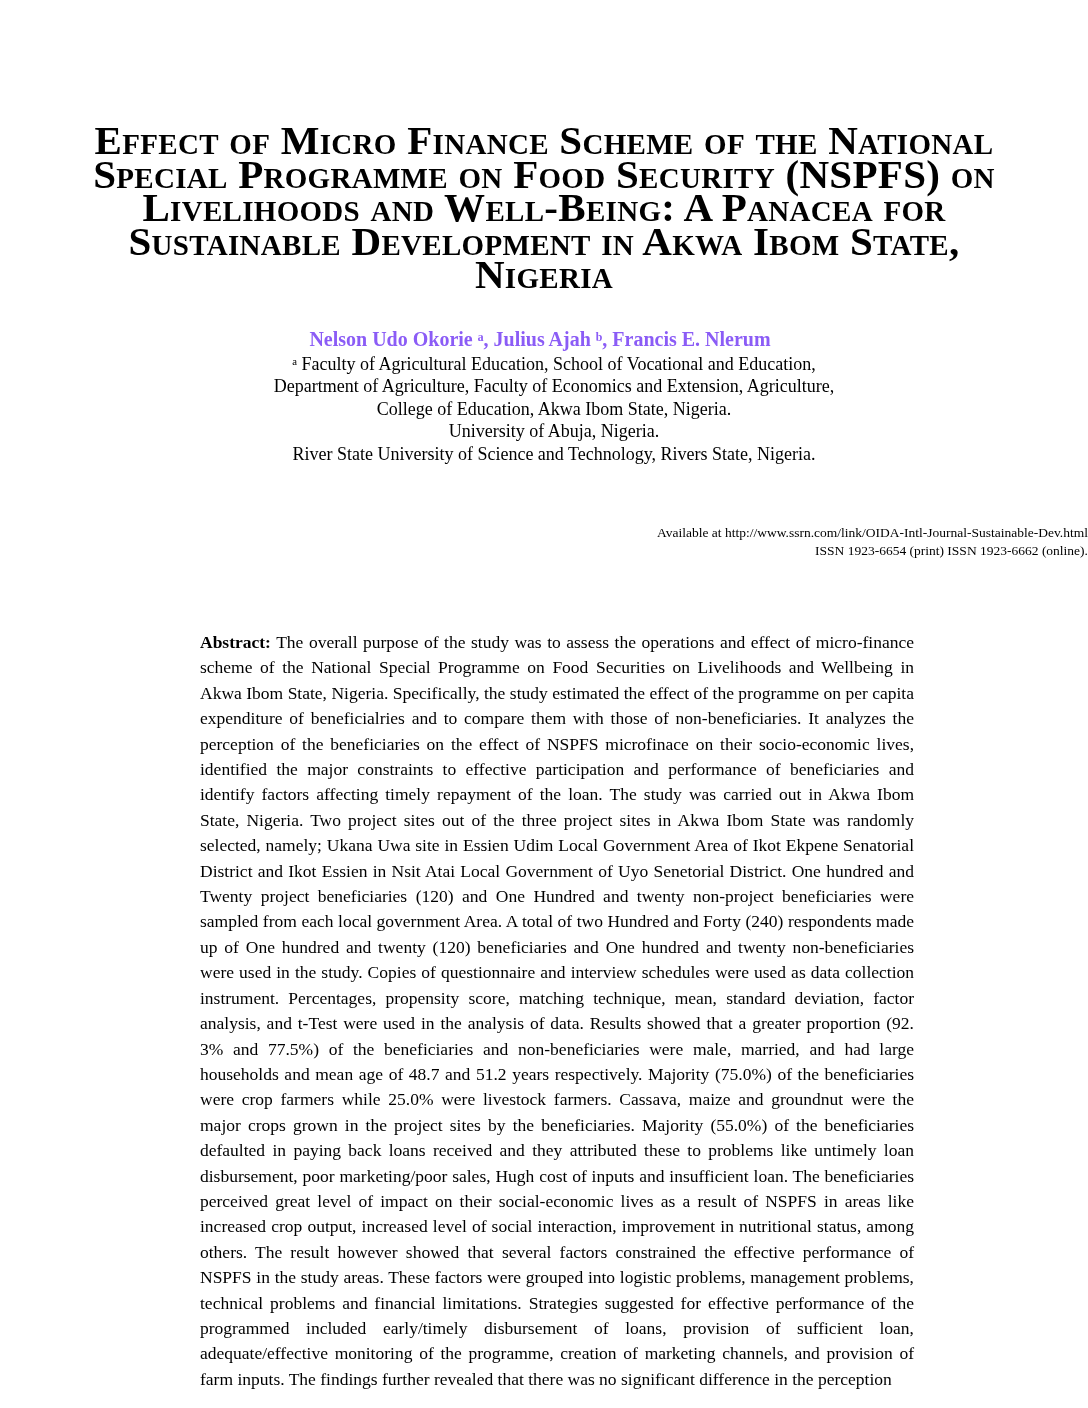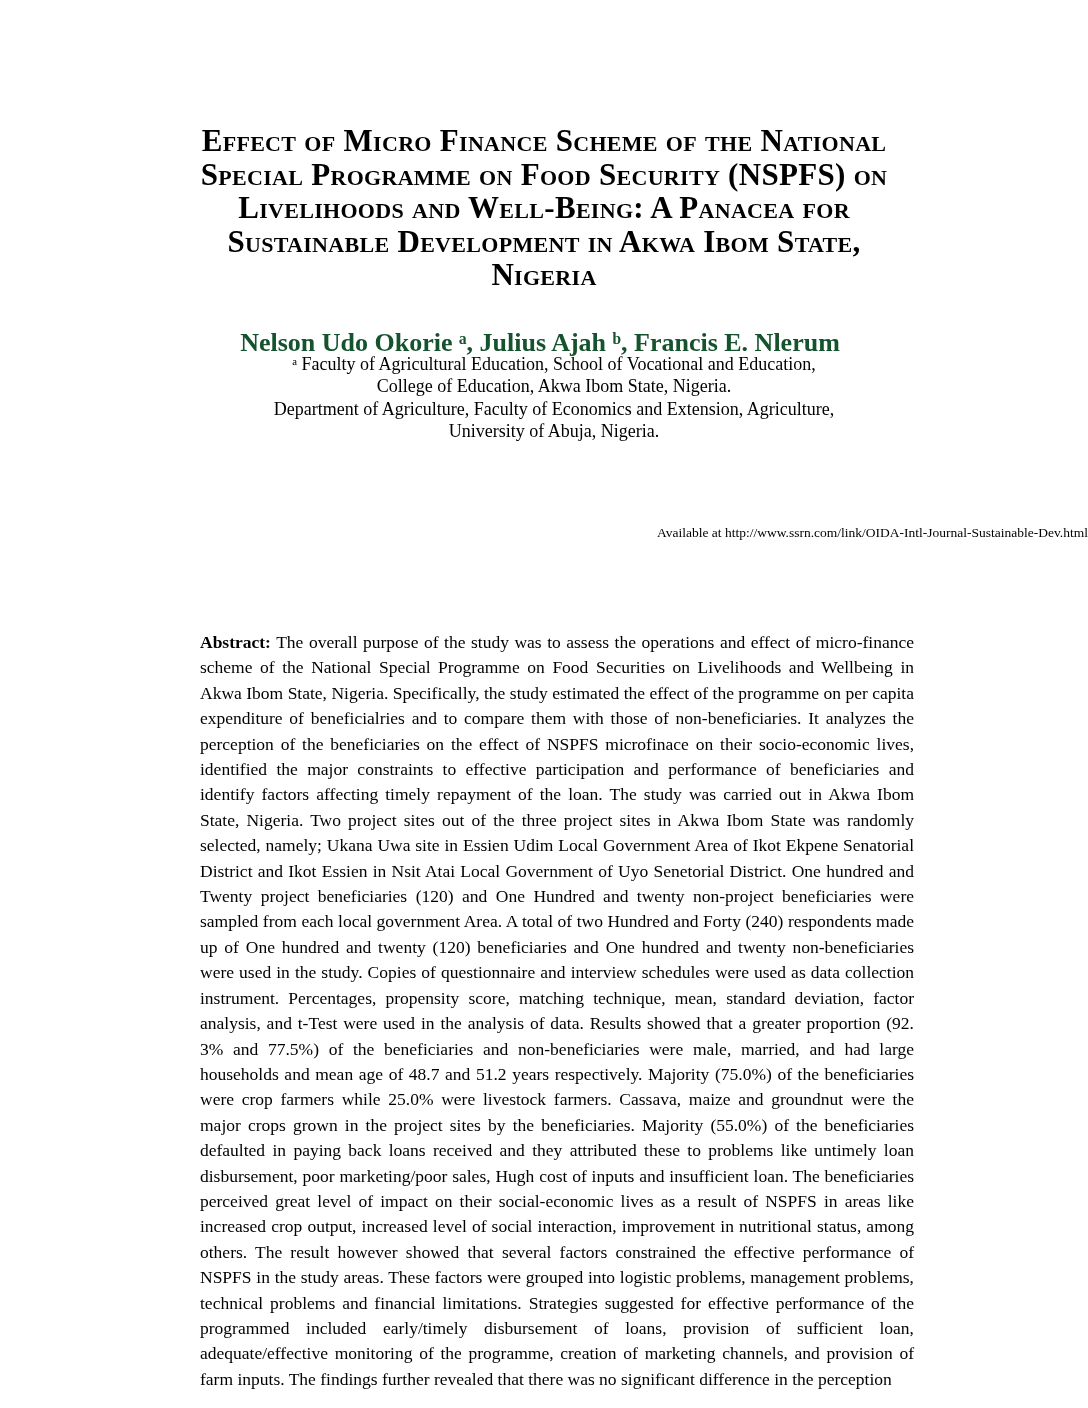--- a/index.html
+++ b/index.html
@@ -12,37 +12,37 @@
     font-family: "Liberation Serif", "DejaVu Serif", serif;
     overflow: hidden;
   }
   .title {
     position: absolute;
     top: 124px;
     left: 64px;
     right: 64px;
     margin: 0;
     text-align: center;
-    font-size: 31px;
+    font-size: 41px;
     line-height: 33.5px;
     font-weight: 700;
     font-variant: small-caps;
     letter-spacing: 0.3px;
     white-space: pre-line;
     color: #000000;
   }
   .authors {
     position: absolute;
     top: 328px;
     left: 0;
     right: 8px;
     text-align: center;
-    font-size: 26px;
+    font-size: 20px;
     font-weight: 700;
-    color: #14532d;
+    color: #8b5cf6;
   }
   .affiliations {
     position: absolute;
     top: 353px;
     left: 0;
     right: 0;
     text-align: center;
     font-size: 18px;
     line-height: 22.4px;
     color: #000000;
@@ -79,24 +79,26 @@
   <h1 class="title">Effect of Micro Finance Scheme of the National
 Special Programme on Food Security (NSPFS) on
 Livelihoods and Well-Being:  A Panacea for
 Sustainable Development in Akwa Ibom State,
 Nigeria</h1>
 
   <div class="authors">Nelson Udo Okorie ᵃ, Julius Ajah ᵇ, Francis E. Nlerum</div>
 
   <div class="affiliations">
     <div>ᵃ Faculty of Agricultural Education, School of Vocational and Education,</div>
+    <div>Department of Agriculture, Faculty of Economics and Extension, Agriculture,</div>
     <div>College of Education, Akwa Ibom State, Nigeria.</div>
-    <div>Department of Agriculture, Faculty of Economics and Extension, Agriculture,</div>
     <div>University of Abuja, Nigeria.</div>
+    <div>River State University of Science and Technology, Rivers State, Nigeria.</div>
   </div>
 
   <div class="availability">
     <div>Available at http://www.ssrn.com/link/OIDA-Intl-Journal-Sustainable-Dev.html</div>
+    <div>ISSN 1923-6654 (print) ISSN 1923-6662 (online).</div>
   </div>
 
   <p class="abstract"><span class="lead">Abstract:</span> <span>The overall purpose of the study was to assess the operations and effect of micro-finance scheme of the National Special Programme on Food Securities on Livelihoods and Wellbeing in Akwa Ibom State, Nigeria. Specifically, the study estimated the effect of the programme on per capita expenditure of beneficialries and to compare them with those of non-beneficiaries. It analyzes the perception of the beneficiaries on the effect of NSPFS microfinace on their socio-economic lives, identified the major constraints to effective participation and performance of beneficiaries and identify factors affecting timely repayment of the loan. The study was carried out in Akwa Ibom State, Nigeria. Two project sites out of the three project sites in Akwa Ibom State was randomly selected, namely; Ukana Uwa site in Essien Udim Local Government Area of Ikot Ekpene Senatorial District and Ikot Essien in Nsit Atai Local Government of Uyo Senetorial District. One hundred and Twenty project beneficiaries (120) and One Hundred and twenty non-project beneficiaries were sampled from each local government Area. A total of two Hundred and Forty (240) respondents made up of One hundred and twenty (120) beneficiaries and One hundred and twenty non-beneficiaries were used in the study. Copies of questionnaire and interview schedules were used as data collection instrument. Percentages, propensity score, matching technique, mean, standard deviation, factor analysis, and t-Test were used in the analysis of data. Results showed that a greater proportion (92. 3% and 77.5%) of the beneficiaries and non-beneficiaries were male, married, and had large households and mean age of 48.7 and 51.2 years respectively. Majority (75.0%) of the beneficiaries were crop farmers while 25.0% were livestock farmers. Cassava, maize and groundnut were the major crops grown in the project sites by the beneficiaries. Majority (55.0%) of the beneficiaries defaulted in paying back loans received and they attributed these to problems like untimely loan disbursement, poor marketing/poor sales, Hugh cost of inputs and insufficient loan. The beneficiaries perceived great level of impact on their social-economic lives as a result of NSPFS in areas like increased crop output, increased level of social interaction, improvement in nutritional status, among others. The result however showed that several factors constrained the effective performance of NSPFS in the study areas. These factors were grouped into logistic problems, management problems, technical problems and financial limitations. Strategies suggested for effective performance of the programmed included early/timely disbursement of loans, provision of sufficient loan, adequate/effective monitoring of the programme, creation of marketing channels, and provision of farm inputs. The findings further revealed that there was no significant difference in the perception</span></p>
 
 </div>
 
 </body></html>

